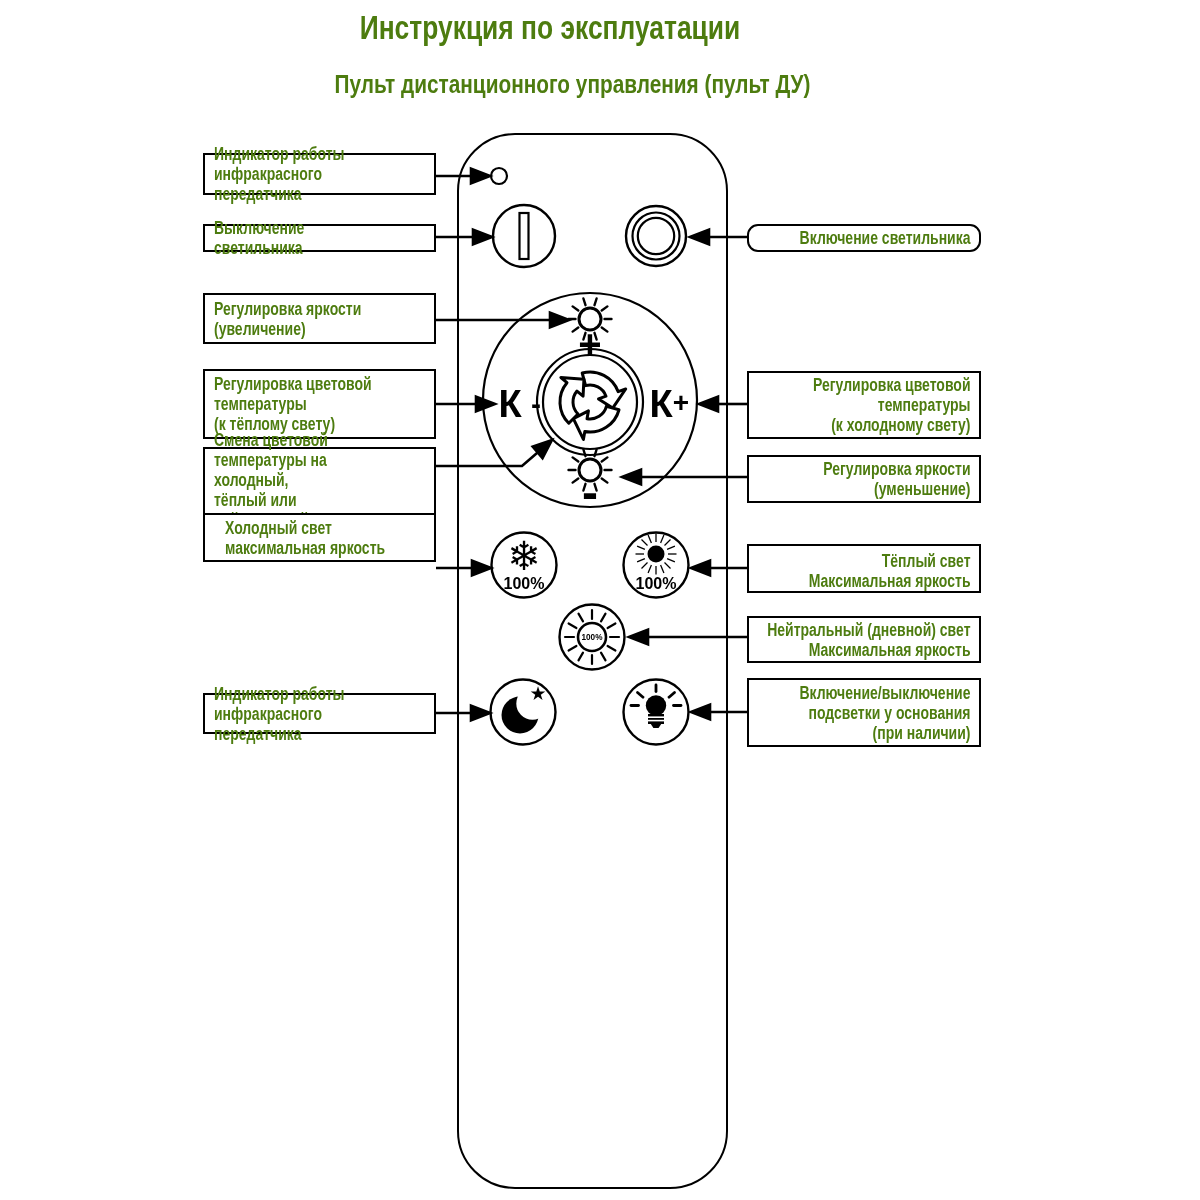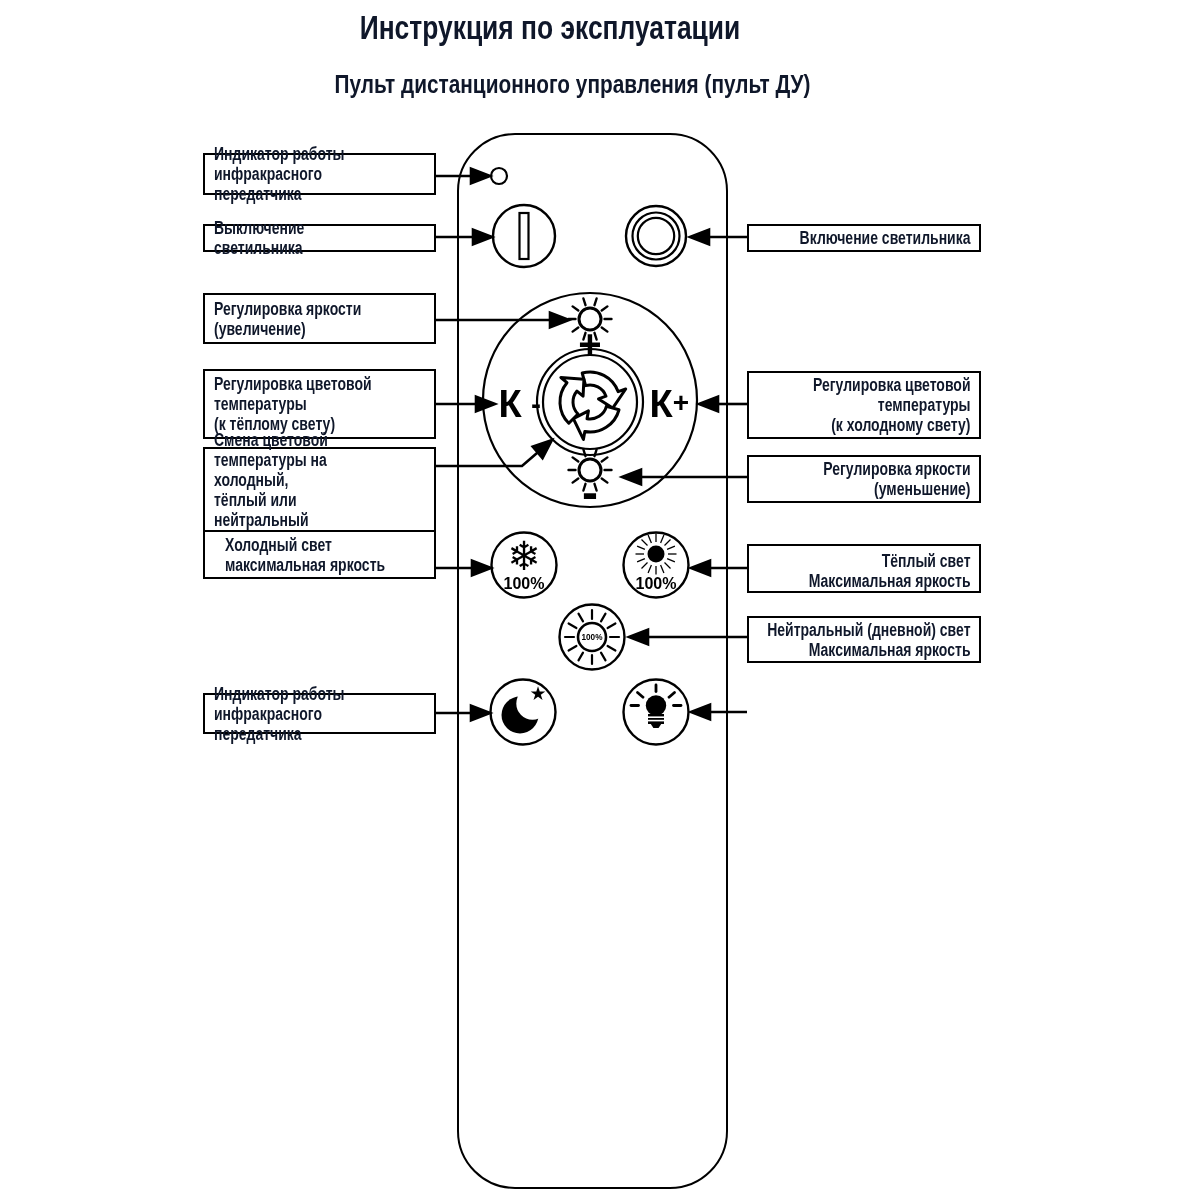--- a/index.html
+++ b/index.html
@@ -1,16 +1,16 @@
 <!DOCTYPE html>
 <html><head>
 <meta charset="utf-8">
 <style>
   html,body{margin:0;padding:0;background:#fff;}
-  #stage{position:relative;width:1200px;height:1200px;background:#fff;color:#0f172a;
+  #stage{position:relative;width:1200px;height:1200px;background:#fff;color:#4d7c0f;
          font-family:"Liberation Sans",sans-serif;overflow:hidden;}
   #diagram-svg{position:absolute;left:0;top:0;}
   .title{position:absolute;top:9px;left:0;width:1100px;text-align:center;
          font-weight:bold;font-size:33px;line-height:38px;transform:scaleX(0.8);}
   .subtitle{position:absolute;top:69px;left:0;width:1145px;text-align:center;
          font-weight:bold;font-size:26px;line-height:30px;transform:scaleX(0.8);}
   .callout{position:absolute;border:2.5px solid #000;background:#fff;
            display:flex;align-items:center;box-sizing:border-box;}
   .callout.left{left:203px;width:233px;padding-left:9px;padding-right:3px;}
   .callout.right{left:747px;width:234px;justify-content:flex-end;padding-right:9px;padding-left:3px;}
@@ -246,43 +246,48 @@
     <div class="ctxt">Регулировка цветовой
 температуры
 (к тёплому свету)</div>
   </div>
   <div class="callout left" style="top:447px;height:86px;">
     <div class="ctxt">Смена цветовой
 температуры на холодный,
 тёплый или нейтральный
 (дневной) свет</div>
   </div>
-  <div class="callout left" style="top:530px;height:49px;padding-left:20px;">
+  <div class="callout left" style="top:513px;height:49px;padding-left:20px;">
     <div class="ctxt">Холодный свет
 максимальная яркость</div>
   </div>
   <div class="callout left" style="top:693px;height:41px;">
     <div class="ctxt">Индикатор работы
 инфракрасного передатчика</div>
   </div>
 
-  <div class="callout right" style="top:224px;height:28px;">
+  <div class="callout right" style="top:224px;height:28px;border-radius:11px;">
     <div class="ctxt">Включение светильника</div>
   </div>
   <div class="callout right" style="top:371px;height:68px;">
     <div class="ctxt">Регулировка цветовой
 температуры
 (к холодному свету)</div>
   </div>
   <div class="callout right" style="top:455px;height:48px;">
     <div class="ctxt">Регулировка яркости
 (уменьшение)</div>
   </div>
   <div class="callout right" style="top:544px;height:49px;align-items:flex-end;">
     <div class="ctxt">Тёплый свет
 Максимальная яркость</div>
   </div>
   <div class="callout right" style="top:616px;height:47px;justify-content:center;">
     <div class="ctxt">Нейтральный (дневной) свет
 Максимальная яркость</div>
   </div>
+  <div class="callout right" style="top:678px;height:69px;">
+    <div class="ctxt">Включение/выключение
+подсветки у основания
+(при наличии)</div>
+  </div>
 
 </div>
 
 </body></html>

